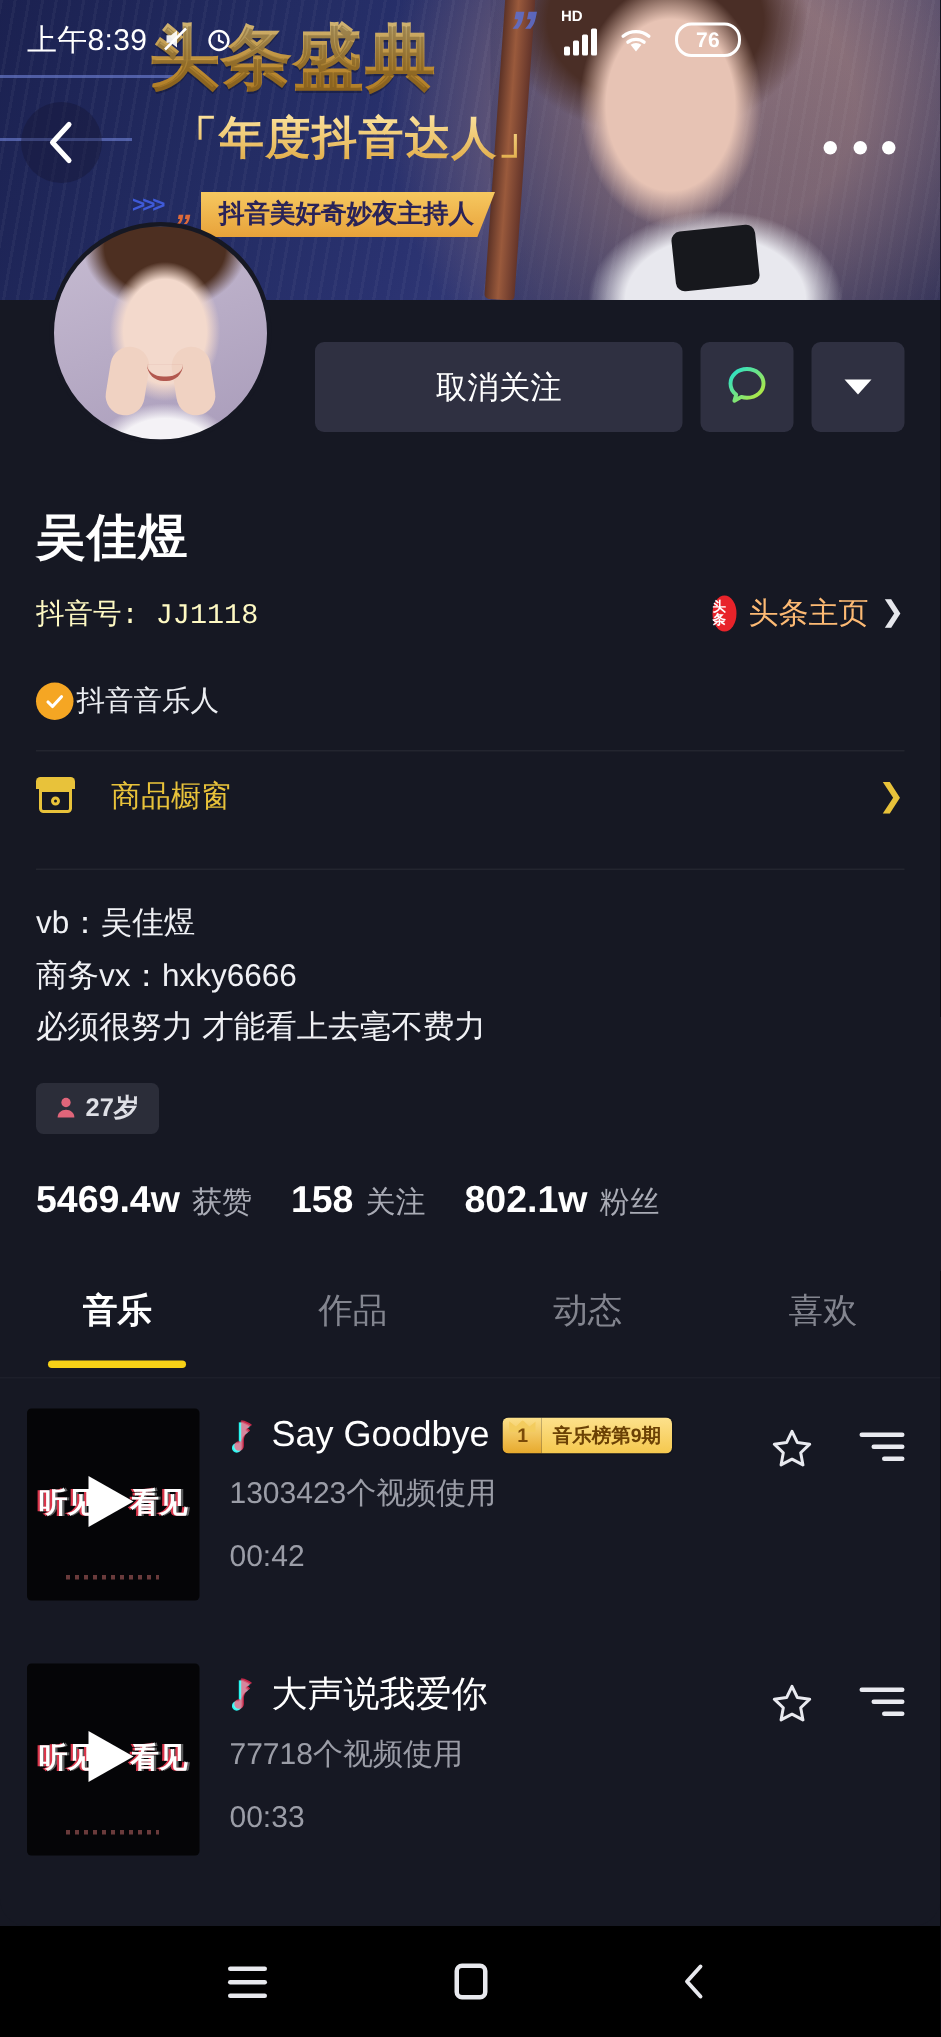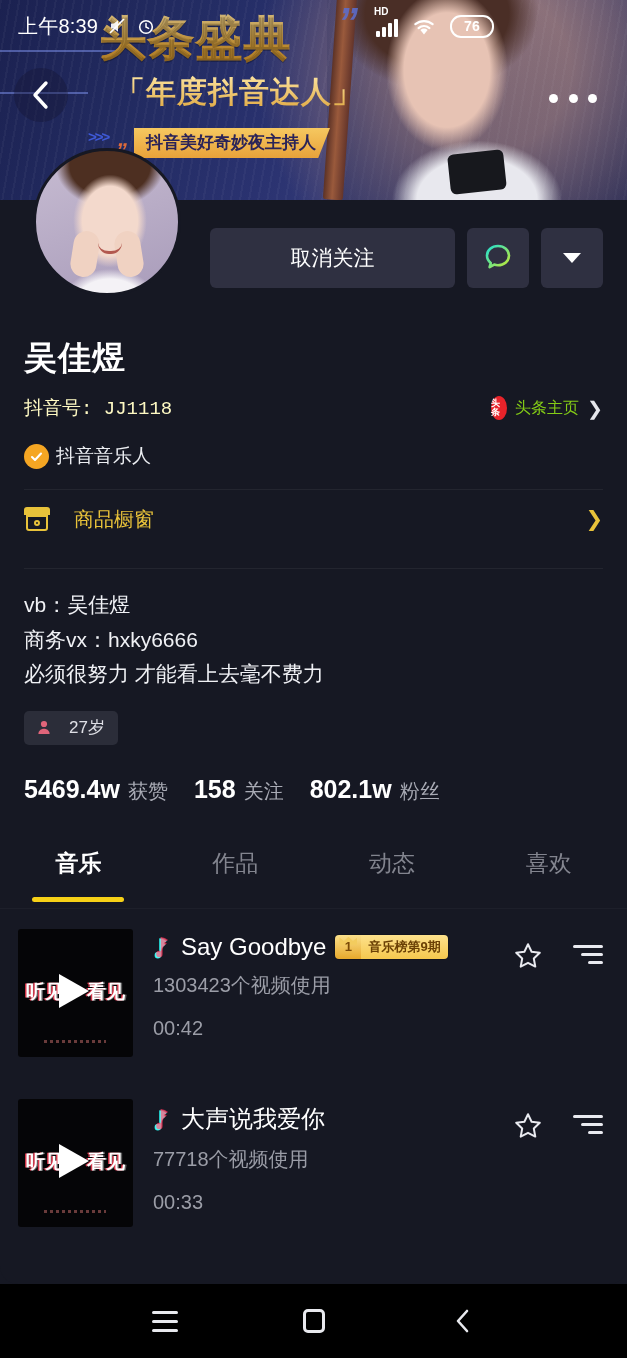--- a/index.html
+++ b/index.html
@@ -134,24 +134,24 @@
   .chev-down { width:0; height:0; border-left:9px solid transparent; border-right:9px solid transparent; border-top:10px solid #fff; }
 
   .uname { margin-top:48px; font-size:33px; font-weight:bold; letter-spacing:1px; }
   .id-row { display:flex; align-items:center; margin-top:14px; }
   .id-text { font-size:19px; color:#fef9c3;font-family:Liberation Mono, monospace; }
   .toutiao-link { margin-left:auto; display:flex; align-items:center; gap:8px; cursor:pointer; }
   .tt-logo {
     width:16px; height:24px; border-radius:50%; background:#e8232a; color:#fff;
     font-size:9px; font-weight:bold; display:flex; align-items:center; justify-content:center; line-height:1;
   }
-  .toutiao-label { font-size:16px; color:#84cc16; }
+  .toutiao-label { font-size:20px; color:#fdba74; }
   .tt-arrow { font-size:19px; color:#e6e7ec; font-weight:bold; }
 
-  .verify-row { display:flex; align-items:center; gap:7px; margin-top:22px; }
+  .verify-row { display:flex; align-items:center; gap:2px; margin-top:32px; }
   .verify-badge {
     width:25px; height:25px; border-radius:50%; background:#f5a623;
     display:flex; align-items:center; justify-content:center;
   }
   .verify-badge svg { width:15px; height:15px; }
   .verify-label { font-size:19px; color:#eceef2; }
 
   .divider { height:1px; background:#23252f; margin:20px 0 0 0; }
   .shop-row {
     display:flex; align-items:center; gap:24px; height:58px; cursor:pointer;
@@ -161,22 +161,22 @@
   .shop-icon .body { position:absolute; left:2px; top:8px; width:22px; height:16px; border:2px solid #e8c23a; border-radius:0 0 3px 3px; }
   .shop-icon .dot { position:absolute; left:10px; top:13px; width:6px; height:6px; border:2px solid #e8c23a; border-radius:50%; }
   .shop-label { font-size:20px; color:#e8c23a; }
   .shop-arrow { margin-left:auto; color:#e8c23a; font-size:21px; font-weight:bold; }
 
   .bio { margin-top:20px; font-size:21px; line-height:1.55; color:#f0f1f5; }
   .bio div { margin-bottom:2px; }
 
   .tag-row { margin-top:20px; }
   .age-tag {
-    display:inline-flex; align-items:center; gap:18px; height:34px; padding:0 13px;
-    background:#2b2d39; border-radius:5px; font-size:17px; color:#dfe0e6;
+    display:inline-flex; align-items:center; gap:6px; height:34px; padding:0 13px;
+    background:#2b2d39; border-radius:5px; font-size:17px; color:#dfe0e6;font-weight:bold;
   }
   .age-tag svg { width:14px; height:15px; }
 
   .stats { display:flex; align-items:baseline; gap:8px; margin-top:30px; font-size:24px; }
   .stats .num { font-weight:bold; color:#fff; font-size:25px; }
   .stats .lbl { color:#a9abb5; font-size:20px; margin-right:18px; }
 
   
   .tabs { display:flex; margin-top:39px; height:64px; }
   .tab {

